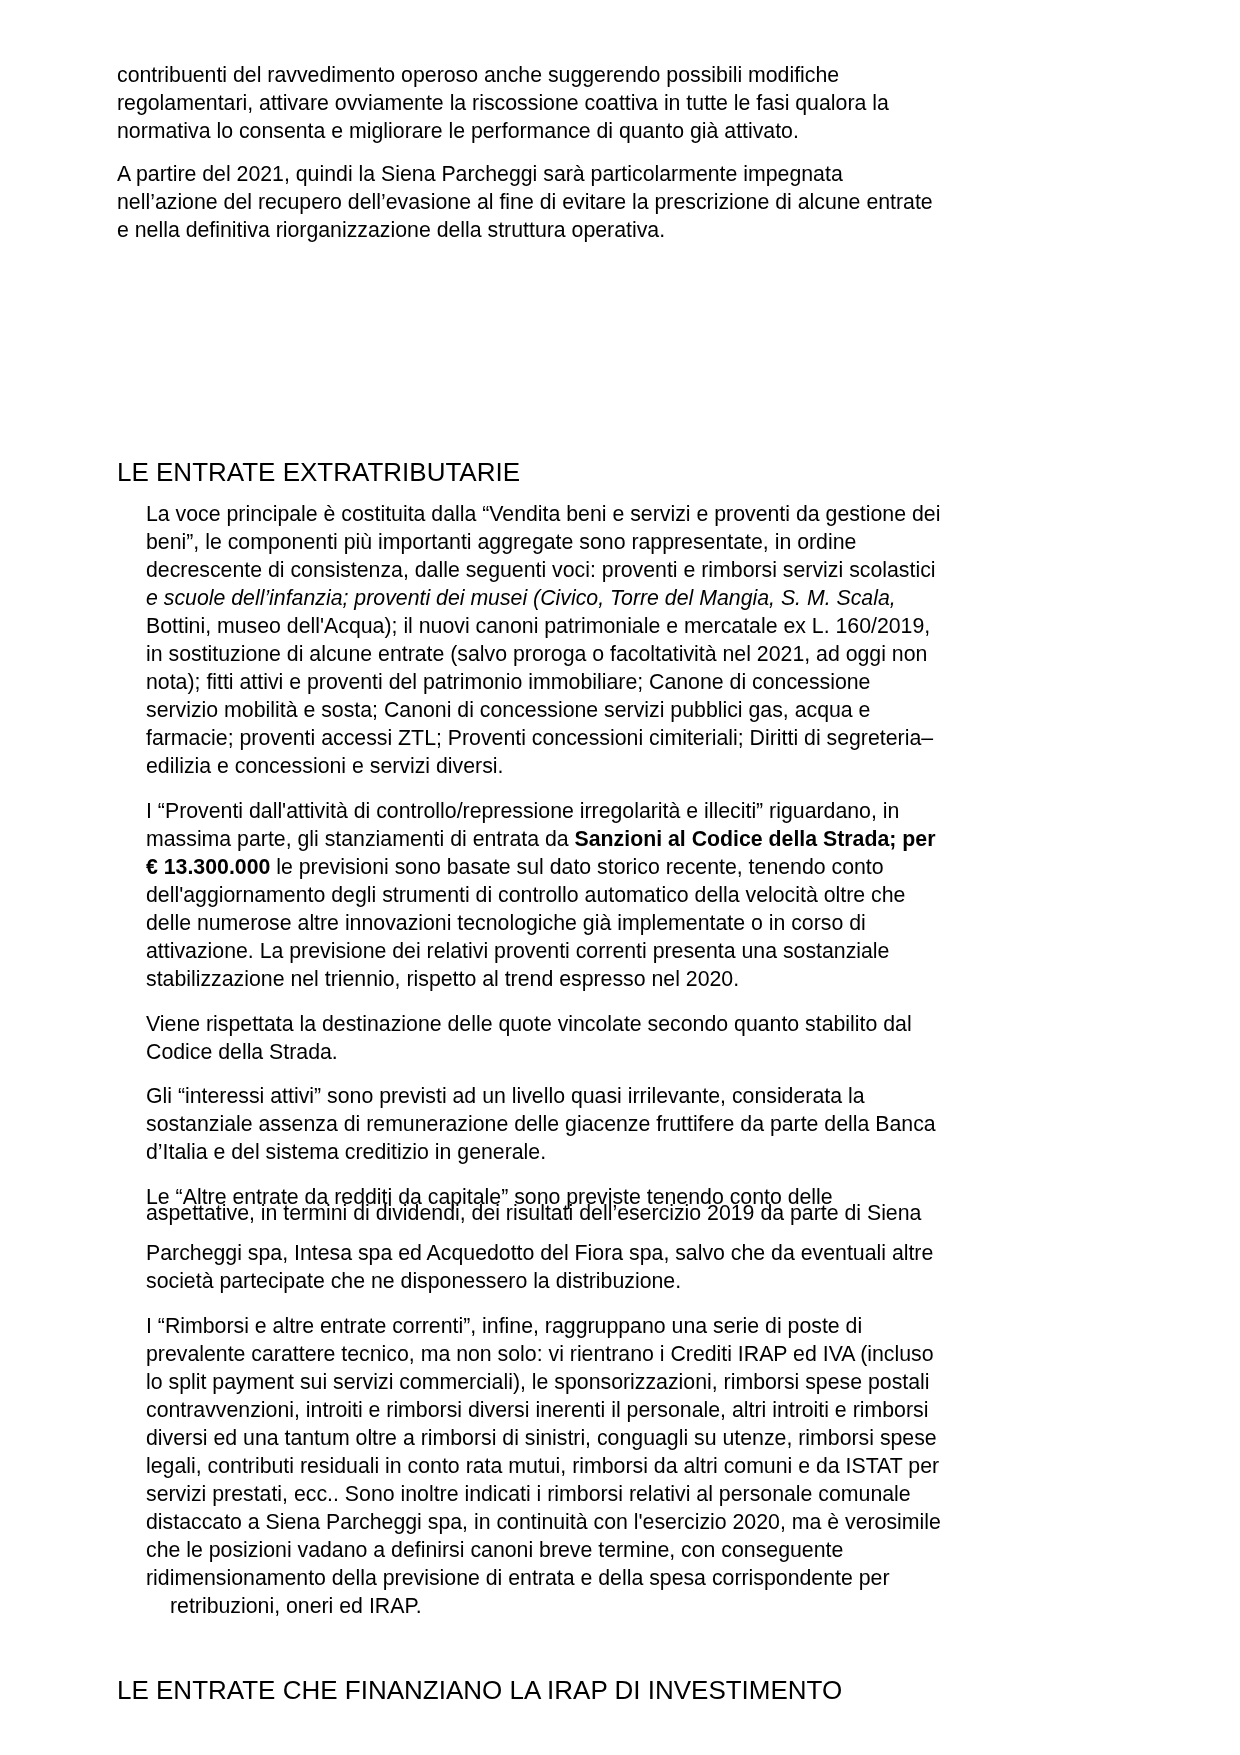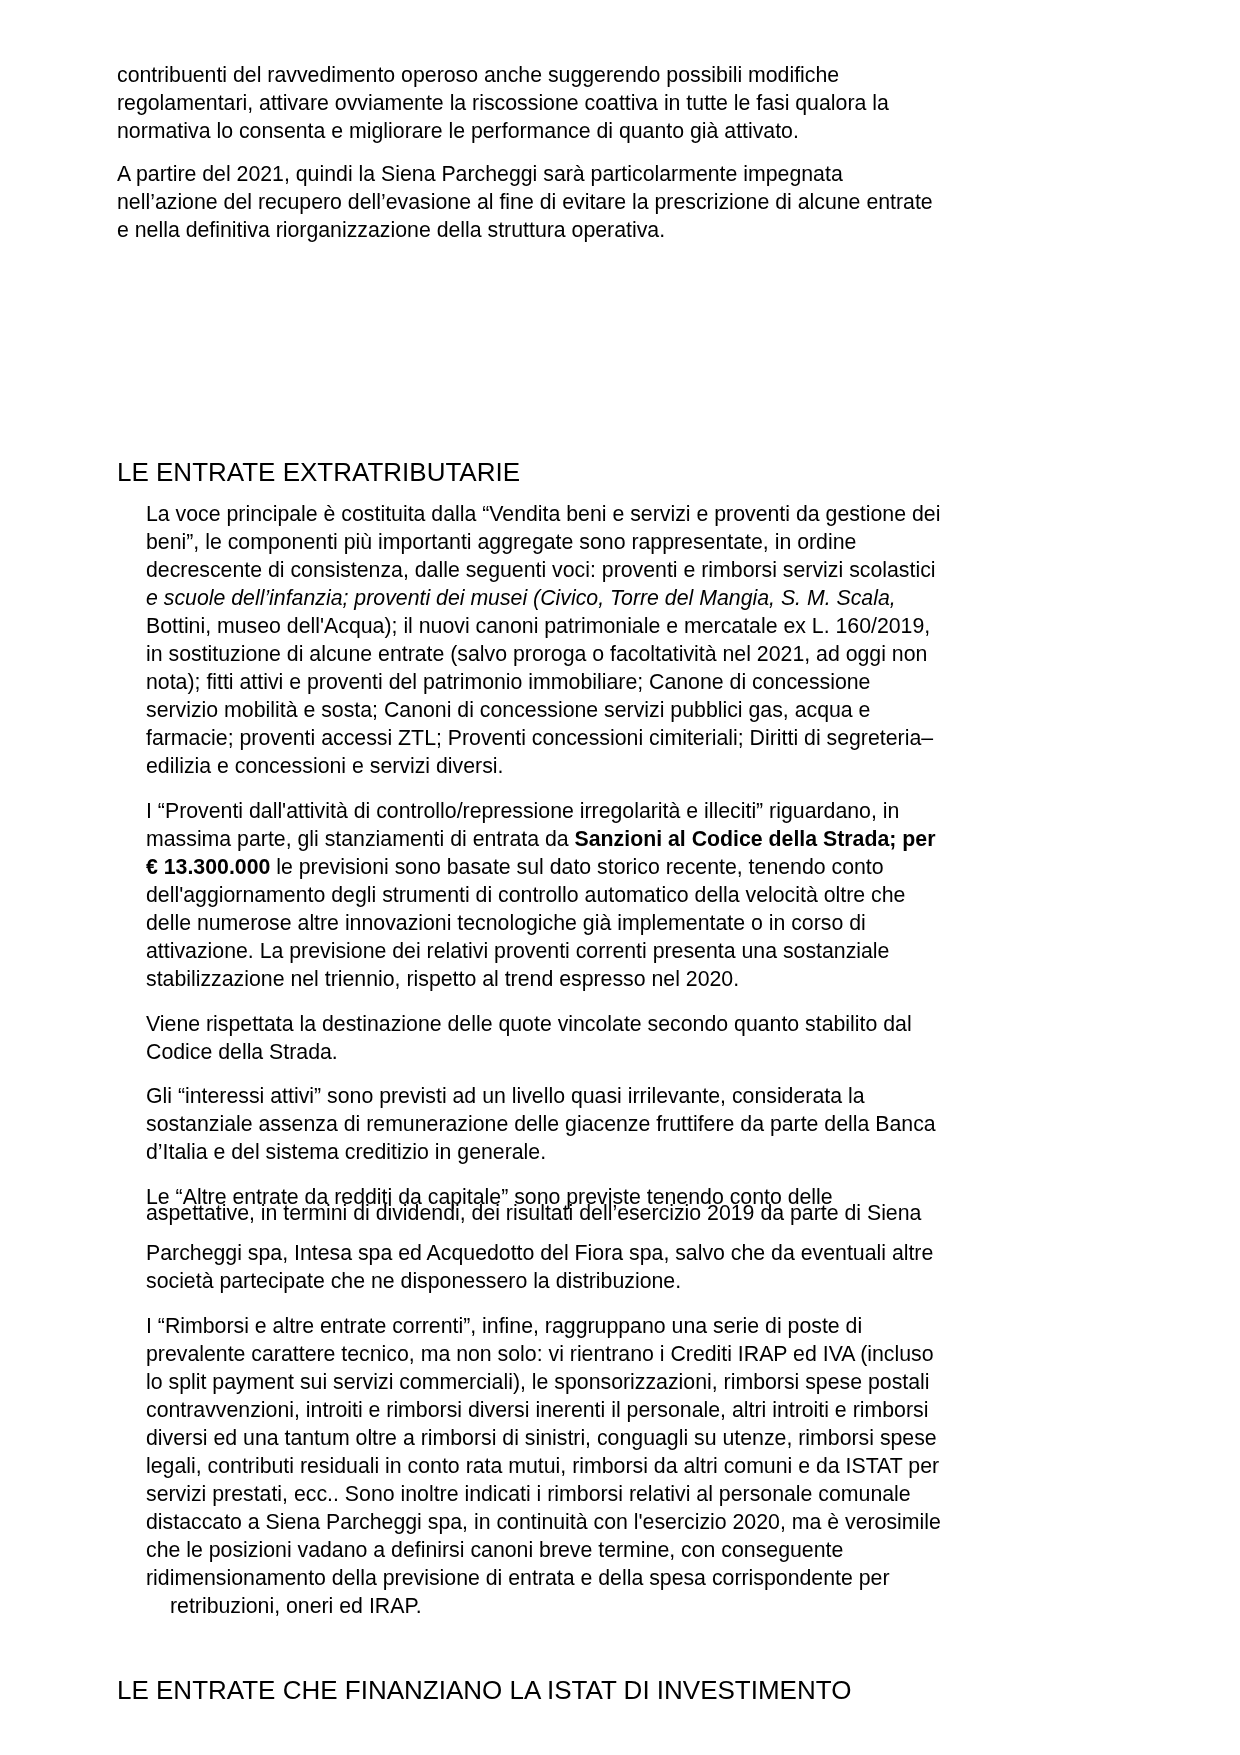--- a/index.html
+++ b/index.html
@@ -98,15 +98,15 @@
     <div class="line" style="left:146px;top:1396px;">contravvenzioni, introiti e rimborsi diversi inerenti  il personale, altri introiti e rimborsi</div>
     <div class="line" style="left:146px;top:1424px;">diversi ed una tantum oltre a rimborsi di sinistri, conguagli su utenze, rimborsi spese</div>
     <div class="line" style="left:146px;top:1452px;">legali, contributi residuali in conto rata mutui, rimborsi da altri comuni e da ISTAT per</div>
     <div class="line" style="left:146px;top:1480px;">servizi prestati, ecc.. Sono inoltre indicati i rimborsi relativi al personale comunale</div>
     <div class="line" style="left:146px;top:1508px;">distaccato a Siena Parcheggi spa, in continuità con l'esercizio 2020, ma è verosimile</div>
     <div class="line" style="left:146px;top:1536px;">che le posizioni vadano a definirsi canoni breve termine, con conseguente</div>
     <div class="line" style="left:146px;top:1564px;">ridimensionamento della previsione di entrata e della spesa corrispondente per</div>
     <div class="line" style="left:146px;top:1592px;margin-left:24px;">retribuzioni, oneri ed IRAP.</div>
   </div>
 
-  <div class="heading" style="left:117px;top:1676px;">LE ENTRATE CHE FINANZIANO LA ISTAT DI INVESTIMENTO</div>
+  <div class="heading" style="left:117px;top:1676px;">LE ENTRATE CHE FINANZIANO LA IRAP DI INVESTIMENTO</div>
 
 </div>
 
 </body></html>

